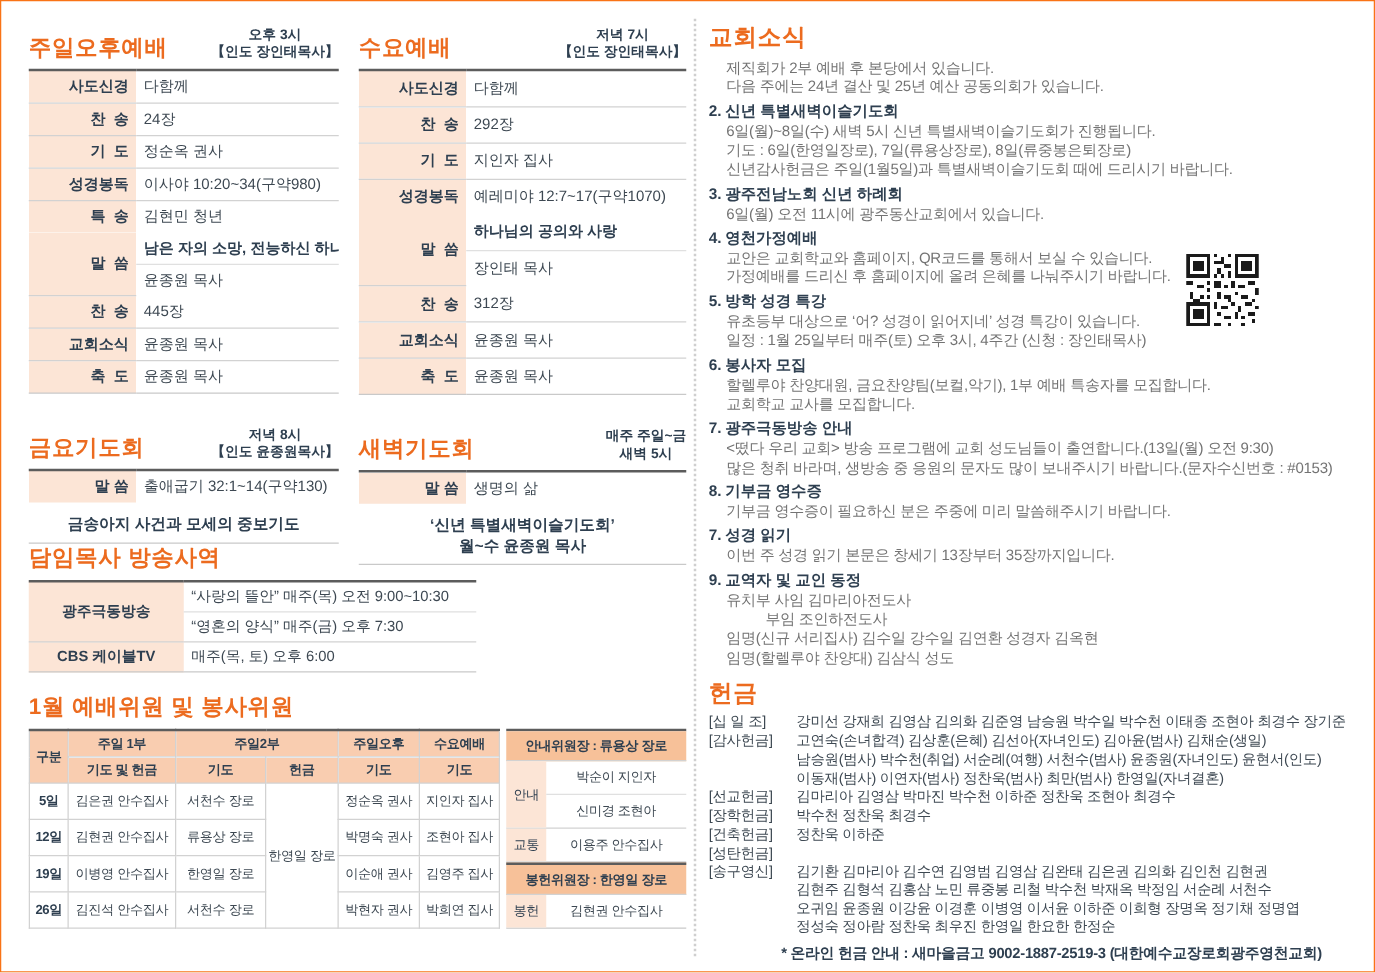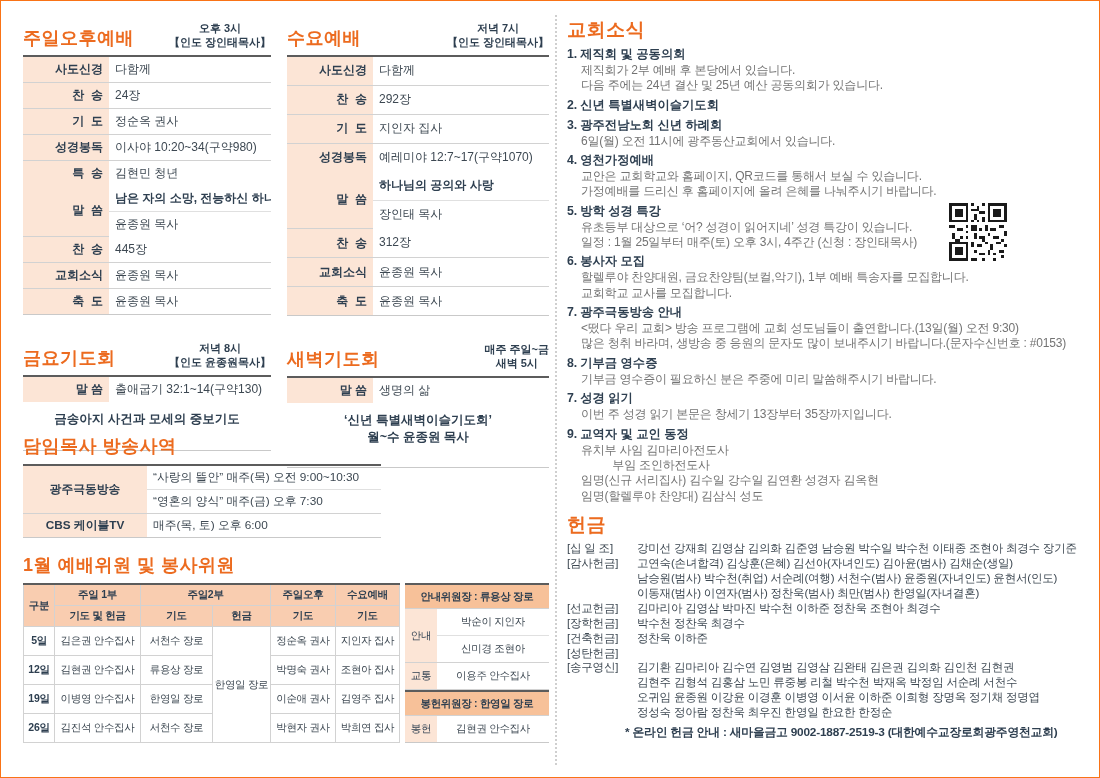--- a/index.html
+++ b/index.html
@@ -25,21 +25,21 @@
   .wtable td{border-bottom:1px solid #d2d2d2;padding:4px 6px;font-size:12px;color:#3d4852;
              white-space:nowrap;overflow:hidden;}
   .wtable tr:last-child td{border-bottom:none;}
   .wtable td.lbl{background:#fce5d6;color:#2e3f50;font-weight:bold;text-align:right;
                  width:74px;white-space:pre;}
   .wtable.mid td{padding:5.5px 6px;}
   .wtable td.sermon-title{font-weight:bold;color:#2e3f50;border-bottom:1px solid #e0e0e0;}
   .wtable tbody.sermon td.lbl{border-bottom:1px solid #d2d2d2;}
 
   
-  .mini-sec{border-bottom:1px solid #c9c9c9;padding-bottom:22px;}
+  .mini-sec{border-bottom:1px solid #c9c9c9;padding-bottom:6px;}
   .mini-sec .wtable{border-bottom:none;}
   .theme{font-weight:bold;color:#2e3f50;text-align:center;font-size:12.5px;margin-top:9px;line-height:1.35;}
   .mt26{margin-top:26px;}
 
   
   .btable{width:358px;border-top:2px solid #5c5c5c;border-bottom:1px solid #c9c9c9;table-layout:fixed;}
   .btable td{border-bottom:1px solid #d2d2d2;padding:3.5px 6px;font-size:11.8px;white-space:nowrap;}
   .btable tr:last-child td{border-bottom:none;}
   .btable td.st{background:#fce5d6;color:#2e3f50;font-weight:bold;text-align:center;width:112px;}
   .btable td.st2{border-bottom:1px solid #e0e0e0;}
@@ -350,27 +350,29 @@
     </div>
   </div>
 
   <div class="col-right">
     <div class="sec-head" style="margin-bottom:4px;">
       <span class="sec-title big">교회소식</span>
     </div>
     <div>
 
         <div class="news-item">
-          <div class="news-head"><span class="news-num">1.</span><span>제직회 및 공동의회</span></div>
           <div class="news-body">제직회가 2부 예배 후 본당에서 있습니다.
 다음 주에는 24년 결산 및 25년 예산 공동의회가 있습니다.</div>
         </div>
 
         <div class="news-item">
           <div class="news-head"><span class="news-num">2.</span><span>신년 특별새벽이슬기도회</span></div>
+          <div class="news-body">6일(월)~8일(수) 새벽 5시 신년 특별새벽이슬기도회가 진행됩니다.
+기도 : 6일(한영일장로), 7일(류용상장로), 8일(류중봉은퇴장로)
+신년감사헌금은 주일(1월5일)과 특별새벽이슬기도회 때에 드리시기 바랍니다.</div>
         </div>
 
         <div class="news-item">
           <div class="news-head"><span class="news-num">3.</span><span>광주전남노회 신년 하례회</span></div>
           <div class="news-body">6일(월) 오전 11시에 광주동산교회에서 있습니다.</div>
         </div>
 
         <div class="news-item">
           <div class="news-head"><span class="news-num">4.</span><span>영천가정예배</span></div>
           <div class="news-body">교안은 교회학교와 홈페이지, QR코드를 통해서 보실 수 있습니다.

